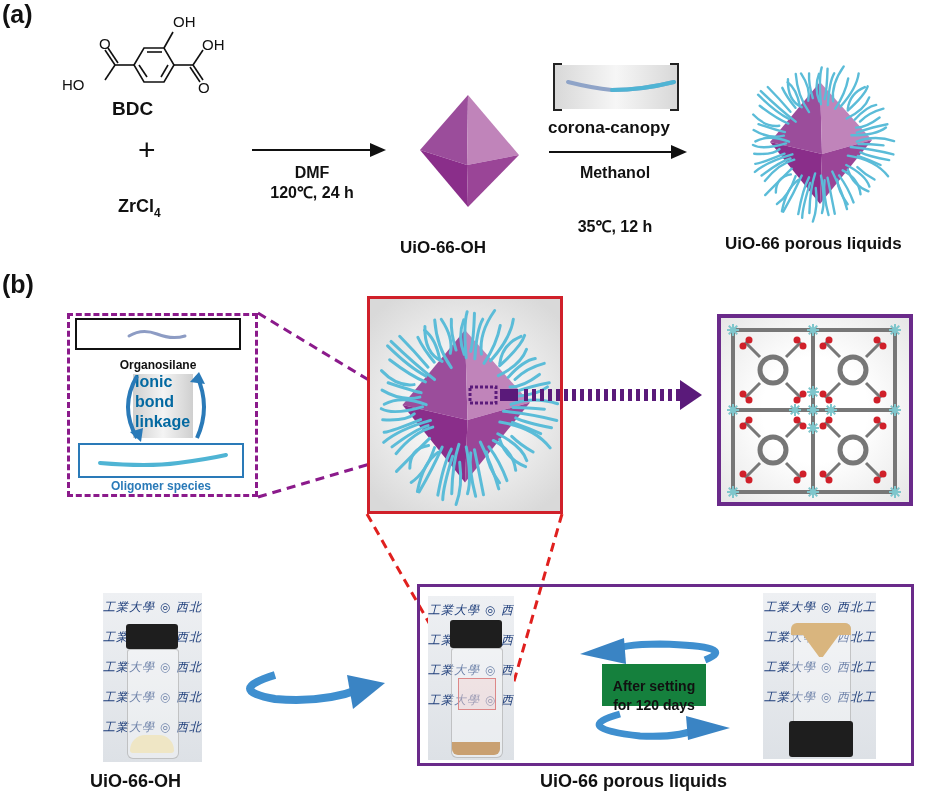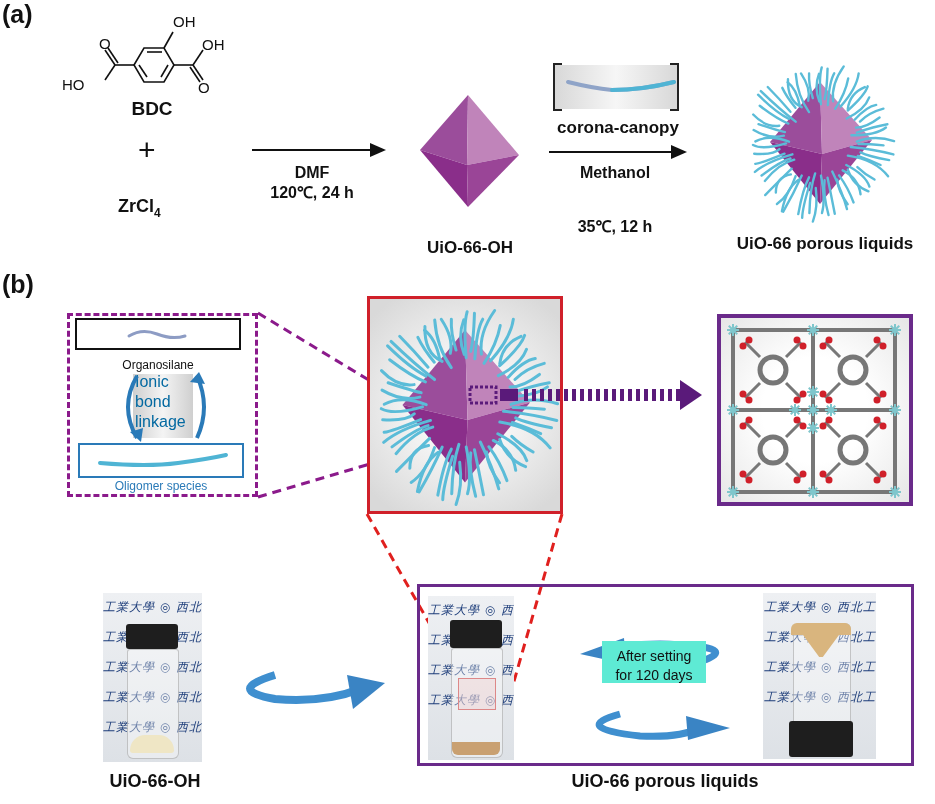--- a/index.html
+++ b/index.html
@@ -1,20 +1,20 @@
 <!DOCTYPE html>
 <html><head>
 <meta charset="utf-8">
 <style>
   html,body{margin:0;padding:0;background:#fff;}
   body{width:935px;height:804px;position:relative;overflow:hidden;font-family:"Liberation Sans",sans-serif;color:#111;}
   .abs{position:absolute;}
-  .b{font-weight:normal;}
+  .b{font-weight:bold;}
   .panel-label{font-size:25px;font-weight:bold;}
-  .lbl{font-size:17px;font-weight:bold;text-align:center;white-space:nowrap;}
+  .lbl{font-size:17px;font-weight:bold;text-align:left;white-space:nowrap;}
   .cond{font-size:16px;font-weight:bold;text-align:center;line-height:20px;white-space:nowrap;}
   svg{position:absolute;overflow:visible;}
   .photo{position:absolute;background:linear-gradient(180deg,#eef0f3,#dde1e6);overflow:hidden;}
   .wm{position:absolute;left:0;right:0;height:30px;font-family:"DejaVu Serif",serif;font-size:12px;color:#1d3d7a;font-style:italic;white-space:nowrap;letter-spacing:1px;}
 </style>
 </head>
 <body>
 
 <div class="abs panel-label" style="left:2px;top:0px;">(a)</div>
 
@@ -454,21 +454,21 @@
   <div class="abs" style="left:30px;top:82px;width:36px;height:30px;border:1px solid #d88;background:rgba(240,200,200,0.35);"></div>
   <div class="abs" style="left:24px;top:146px;width:48px;height:13px;background:#c9a071;border-radius:0 0 6px 6px;"></div>
 </div>
 
 <svg style="left:580px;top:636px;" width="150" height="110">
   <path d="M125,24 Q160,10 80,8 Q40,8 30,16" stroke="#3f8fcf" stroke-width="7" fill="none"></path>
   <polygon points="44,2 0,18 46,28" fill="#3a84c4"></polygon>
   <path d="M40,78 Q-10,92 60,100 Q100,102 120,92" stroke="#3f8fcf" stroke-width="7" fill="none"></path>
   <polygon points="106,80 150,92 108,104" fill="#3a84c4"></polygon>
 </svg>
-<div class="abs b" style="left:602px;top:641px;width:104px;height:42px;background:#5eead4;font-size:14px;line-height:19px;text-align:center;padding-top:6px;box-sizing:border-box;">
+<div class="abs b" style="left:602px;top:664px;width:104px;height:42px;background:#15803d;font-size:14px;line-height:19px;text-align:center;padding-top:13px;box-sizing:border-box;">
   <div>After setting</div>
   <div>for 120 days</div>
 </div>
 
 <div class="photo" style="left:763px;top:593px;width:113px;height:166px;text-align:right;">
   <div class="wm" style="top:6px;"><span>工業大學</span> ◎ <span>西北工</span></div>
   <div class="wm" style="top:36px;"><span>工業大學</span> ◎ <span>西北工</span></div>
   <div class="wm" style="top:66px;"><span>工業大學</span> ◎ <span>西北工</span></div>
   <div class="wm" style="top:96px;"><span>工業大學</span> ◎ <span>西北工</span></div>
   <div class="abs" style="left:30px;top:30px;width:56px;height:100px;background:rgba(255,255,255,0.35);border:1px solid rgba(150,150,150,0.5);border-radius:6px 6px 3px 3px;"></div>

